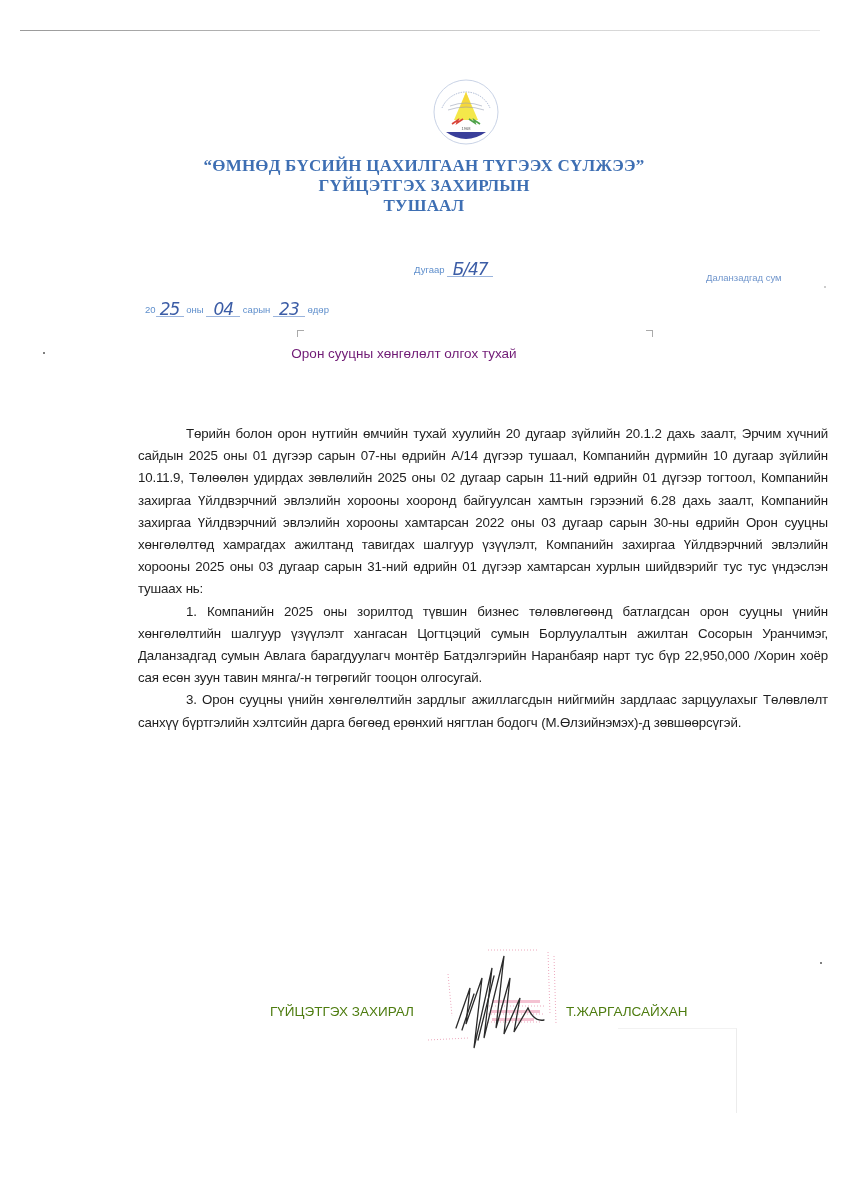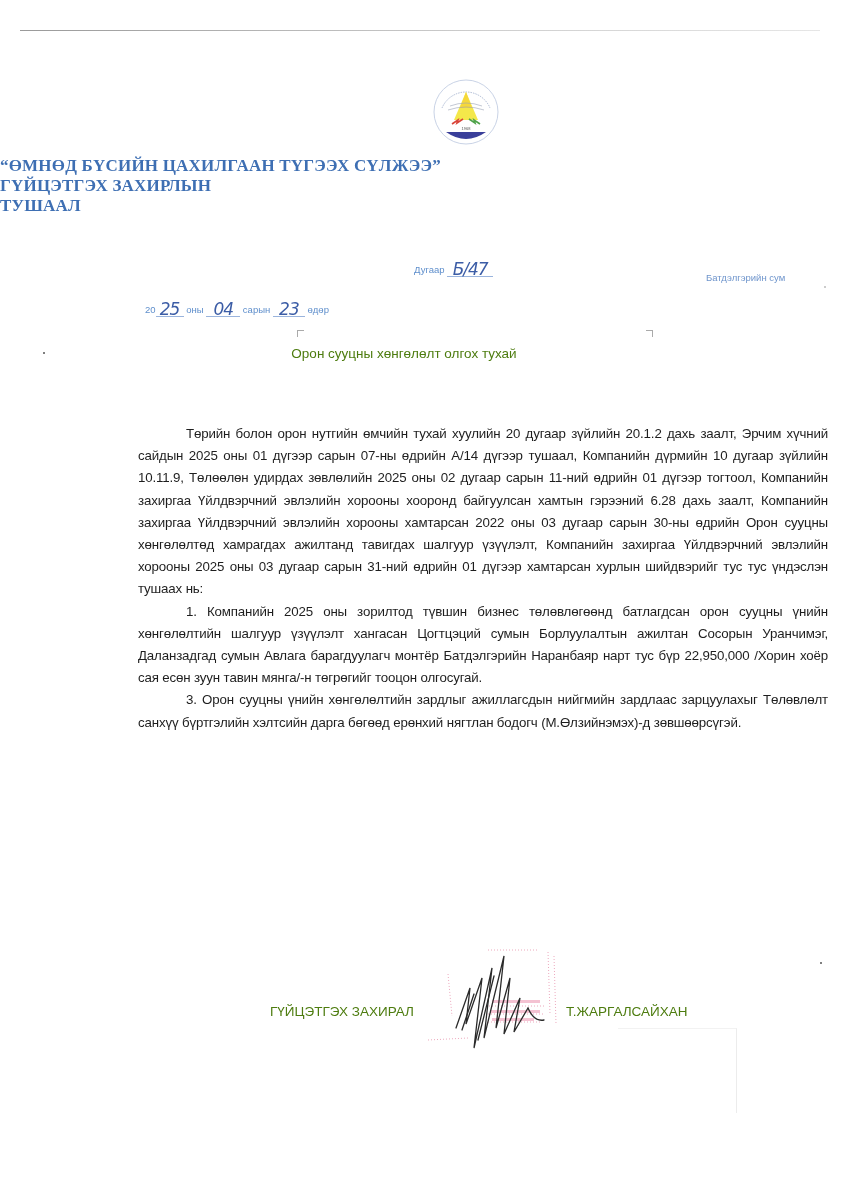--- a/index.html
+++ b/index.html
@@ -6,21 +6,21 @@
   body {
     width: 848px; height: 1200px; background: #ffffff; position: relative; overflow: hidden;
     font-family: "Liberation Sans", sans-serif; color: #1f1f1f;
   }
   .top-rule {
     position: absolute; left: 20px; top: 30px; width: 800px; height: 1px;
     background: linear-gradient(to right, #9a9a9a, #cfcfcf 60%, #e6e6e6);
   }
   .logo { position: absolute; left: 432px; top: 78px; width: 68px; height: 68px; }
   .header {
-    position: absolute; left: 0; top: 156px; width: 848px; 
+    position: absolute; left: 0; top: 156px; width: 848px; text-align: center;
     font-family: "Liberation Serif", serif; font-weight: bold; color: #3e6fb3;
     font-size: 17px; line-height: 20px; letter-spacing: 0.2px;
   }
   .header div { white-space: nowrap; }
   .date-line {
     position: absolute; top: 262px; left: 145px; font-size: 9.5px; color: #5f8fcc;
     white-space: nowrap;
   }
   .date-line .hand, .number-line .hand {
     display: inline-block; font-family: "DejaVu Sans", sans-serif; font-style: italic;
@@ -35,21 +35,21 @@
   }
   .number-line .hand { width: 42px; }
   .place {
     position: absolute; top: 272px; left: 706px; font-size: 9.5px; color: #6f95cc; white-space: nowrap;
   }
   .corner { position: absolute; width: 6px; height: 6px; border-color: #aaaaaa; border-style: solid; }
   .corner-left { left: 297px; top: 330px; border-width: 1px 0 0 1px; }
   .corner-right { left: 646px; top: 330px; border-width: 1px 1px 0 0; }
   .subject {
     position: absolute; top: 346px; left: 0; width: 808px; text-align: center;
-    font-size: 13.5px; color: #4d7c0f;
+    font-size: 13.5px; color: #701a75;
   }
   .body-text {
     position: absolute; left: 138px; top: 407px; width: 690px;
     font-family: "Liberation Sans", sans-serif; font-size: 13.3px; line-height: 22.2px;
     color: #1e1e1e; text-align: justify; letter-spacing: -0.15px; margin-top: 16px;
   }
   .body-text p { margin: 0; text-indent: 48px; }
   .signature-block {
     position: absolute; top: 1004px; left: 270px; width: 500px; height: 30px; font-size: 13.5px; color: #4d7c0f;
   }
@@ -94,21 +94,21 @@
   <span>сарын</span>
   <span class="hand w3">23</span>
   <span>өдөр</span>
 </div>
 
 <div class="number-line">
   <span>Дугаар</span>
   <span class="hand">Б/47</span>
 </div>
 
-<div class="place">Батдэлгэрийн сум</div>
+<div class="place">Даланзадгад сум</div>
 
 <div class="corner corner-left"></div>
 <div class="corner corner-right"></div>
 
 <div class="subject">Орон сууцны хөнгөлөлт олгох тухай</div>
 
 <div class="body-text">
   <p>Төрийн болон орон нутгийн өмчийн тухай хуулийн 20 дугаар зүйлийн 20.1.2 дахь заалт, Эрчим хүчний сайдын 2025 оны 01 дүгээр сарын 07-ны өдрийн А/14 дүгээр тушаал, Компанийн дүрмийн 10 дугаар зүйлийн 10.11.9, Төлөөлөн удирдах зөвлөлийн 2025 оны 02 дугаар сарын 11-ний өдрийн 01 дүгээр тогтоол, Компанийн захиргаа Үйлдвэрчний эвлэлийн хорооны хооронд байгуулсан хамтын гэрээний 6.28 дахь заалт, Компанийн захиргаа Үйлдвэрчний эвлэлийн хорооны хамтарсан 2022 оны 03 дугаар сарын 30-ны өдрийн Орон сууцны хөнгөлөлтөд хамрагдах ажилтанд тавигдах шалгуур үзүүлэлт, Компанийн захиргаа Үйлдвэрчний эвлэлийн хорооны 2025 оны  03 дугаар сарын 31-ний өдрийн 01 дүгээр хамтарсан хурлын шийдвэрийг тус тус үндэслэн тушаах нь:</p>
   <p>1. Компанийн 2025 оны зорилтод түвшин бизнес төлөвлөгөөнд батлагдсан орон сууцны үнийн хөнгөлөлтийн шалгуур үзүүлэлт хангасан Цогтцэций сумын Борлуулалтын ажилтан Сосорын Уранчимэг, Даланзадгад сумын Авлага барагдуулагч монтёр Батдэлгэрийн Наранбаяр нарт тус бүр 22,950,000 /Хорин хоёр сая есөн зуун тавин мянга/-н төгрөгийг тооцон олгосугай.</p>
   <p>3. Орон сууцны үнийн хөнгөлөлтийн зардлыг ажиллагсдын нийгмийн зардлаас зарцуулахыг Төлөвлөлт санхүү бүртгэлийн хэлтсийн дарга бөгөөд ерөнхий нягтлан бодогч (М.Өлзийнэмэх)-д зөвшөөрсүгэй.</p>

